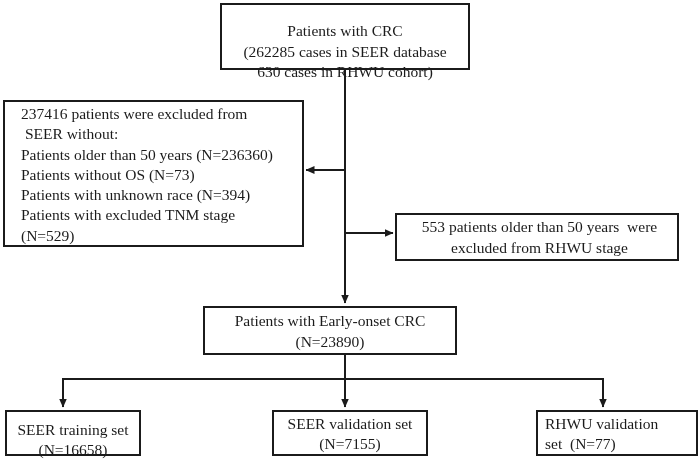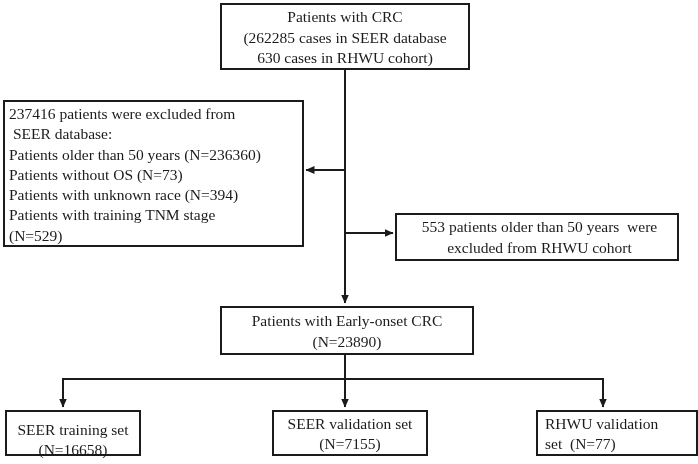--- a/index.html
+++ b/index.html
@@ -26,27 +26,27 @@
     z-index: 2;
     font-size: 15.5px;
   }
   .fc-box .ln {
     white-space: pre-wrap;
     line-height: 20.5px;
   }
   .center { text-align: center; }
   .leftal { text-align: left; }
 
-  .box-patients-crc   { left: 220px; top: 3px;   width: 250px; height: 67px;  padding-top: 2px; }
+  .box-patients-crc   { left: 220px; top: 3px;   width: 250px; height: 67px;  padding-top: 16px; }
   .box-patients-crc .ln { line-height: 20.5px; }
   .box-seer-exclusion { left: 3px;   top: 100px; width: 301px; height: 147px; padding: 2px 2px 0 4px; }
-  .box-seer-exclusion .ln { line-height: 20.3px; }
+  .box-seer-exclusion .ln { line-height: 20.3px; margin-left: 12px; }
   .box-rhwu-exclusion { left: 395px; top: 213px; width: 284px; height: 48px;  padding: 1px 2px 0 7px; }
   .box-rhwu-exclusion .ln { line-height: 21px; text-align: center; }
-  .box-early-onset    { left: 220px; top: 306px; width: 254px; height: 49px;  padding-top: 2px; }
+  .box-early-onset    { left: 203px; top: 306px; width: 254px; height: 49px;  padding-top: 2px; }
   .box-early-onset .ln { line-height: 21px; }
   .box-seer-training  { left: 5px;   top: 410px; width: 136px; height: 46px;  padding-top: 8px; }
   .box-seer-training .ln { line-height: 20px; }
   .box-seer-validation{ left: 272px; top: 410px; width: 156px; height: 46px;  padding-top: 2px; }
   .box-seer-validation .ln { line-height: 20px; }
   .box-rhwu-validation{ left: 536px; top: 410px; width: 162px; height: 46px;  padding: 2px 2px 0 7px; }
   .box-rhwu-validation .ln { line-height: 20px; }
 </style>
 </head>
 <body>
@@ -69,31 +69,31 @@
   </svg>
 
   <div class="fc-box box-patients-crc center">
     <div class="ln">Patients with CRC</div>
     <div class="ln">(262285 cases in SEER database</div>
     <div class="ln">630 cases in RHWU cohort)</div>
   </div>
 
   <div class="fc-box box-seer-exclusion leftal">
     <div class="ln">237416 patients were excluded from</div>
-    <div class="ln"> SEER database:</div>
+    <div class="ln"> SEER without:</div>
     <div class="ln">Patients older than 50 years (N=236360)</div>
     <div class="ln">Patients without OS (N=73)</div>
     <div class="ln">Patients with unknown race (N=394)</div>
-    <div class="ln">Patients with training TNM stage</div>
+    <div class="ln">Patients with excluded TNM stage</div>
     <div class="ln">(N=529)</div>
   </div>
 
   <div class="fc-box box-rhwu-exclusion leftal">
     <div class="ln">553 patients older than 50 years  were</div>
-    <div class="ln">excluded from RHWU cohort</div>
+    <div class="ln">excluded from RHWU stage</div>
   </div>
 
   <div class="fc-box box-early-onset center">
     <div class="ln">Patients with Early-onset CRC</div>
     <div class="ln">(N=23890)</div>
   </div>
 
   <div class="fc-box box-seer-training center">
     <div class="ln">SEER training set</div>
     <div class="ln">(N=16658)</div>

